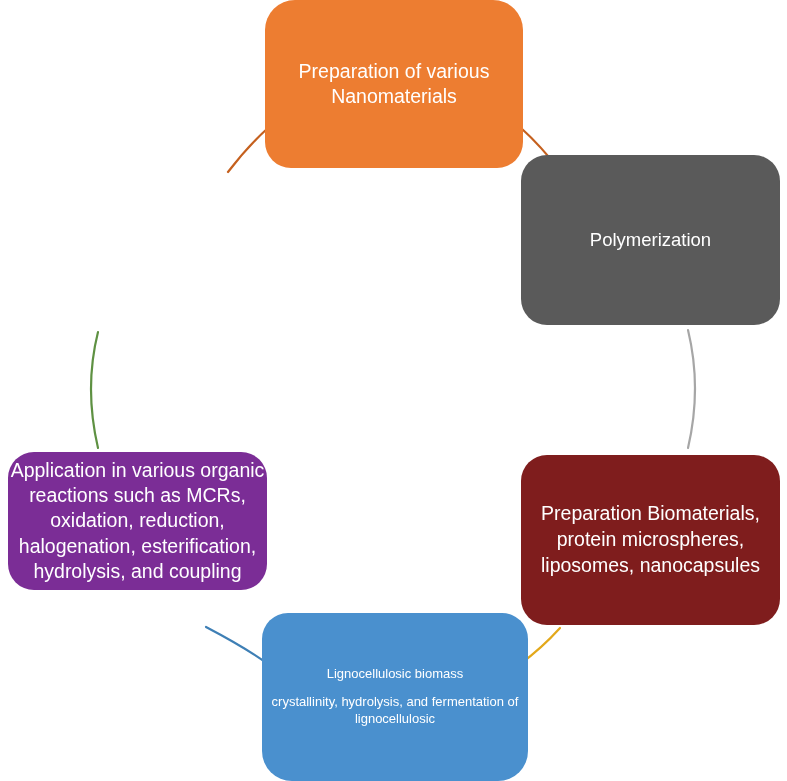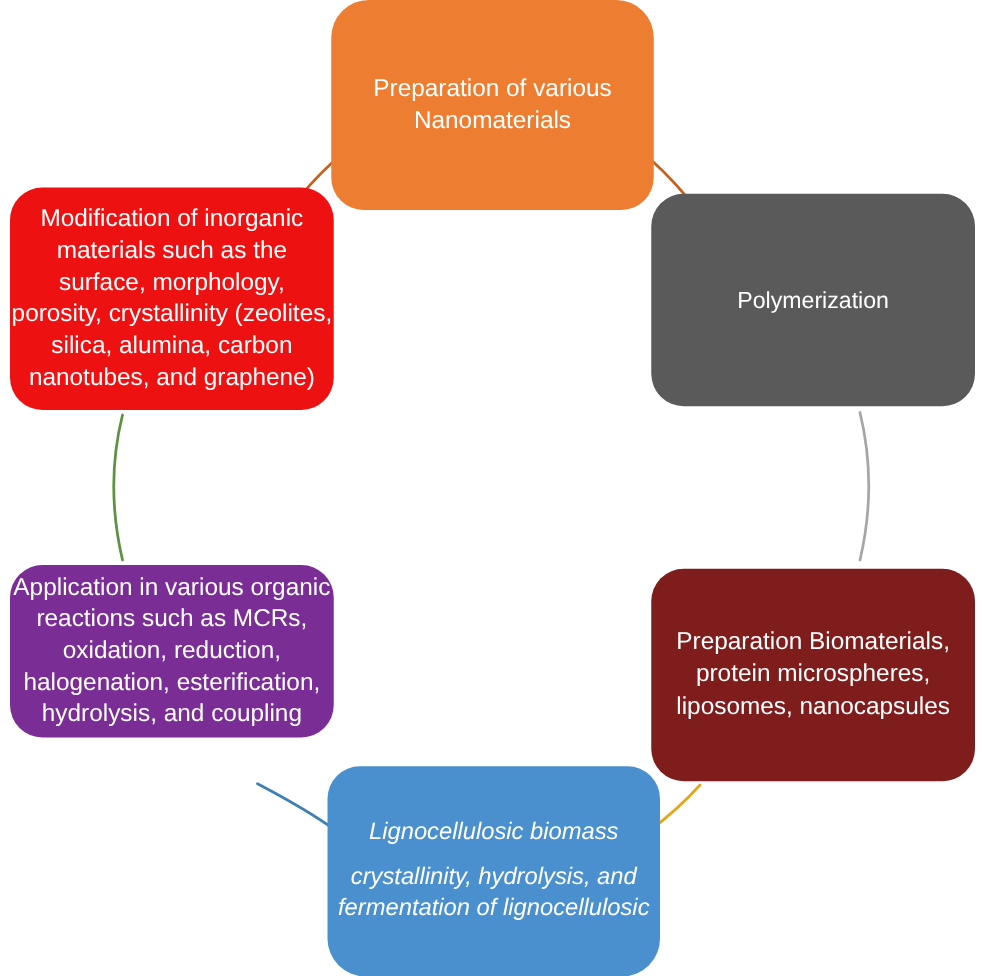--- a/index.html
+++ b/index.html
@@ -60,25 +60,24 @@
   }
   #node-biomaterials {
     left: 521px; top: 455px; width: 259px; height: 170px;
     background: #FFC000;
     font-size: 19.5px;
     line-height: 1.32;
   }
   #node-lignocellulosic {
     left: 262px; top: 613px; width: 266px; height: 168px;
     background: #4A90CE;
-    font-size: 19px;
+    font-size: 13px;
     line-height: 1.30;
     border-bottom-left-radius: 30px;
     border-bottom-right-radius: 30px;
-    font-style: italic;
   }
   #node-application {
     left: 8px; top: 452px; width: 259px; height: 138px;
     background: #7B2D96;
     font-size: 19.5px;
     line-height: 1.30;
   }
   #node-modification {
     left: 8px; top: 150px; width: 259px; height: 178px;
     background: #EE1111;
@@ -114,17 +113,14 @@
 
   <div class="node" id="node-lignocellulosic" style="background: rgb(74, 144, 206);">
     <p>Lignocellulosic biomass</p>
     <p>crystallinity, hydrolysis, and fermentation of lignocellulosic</p>
   </div>
 
   <div class="node" id="node-application" style="background: rgb(123, 45, 150);">
     <p>Application in various organic reactions such as MCRs, oxidation, reduction, halogenation, esterification, hydrolysis, and coupling</p>
   </div>
 
-  <div class="node" id="node-modification" style="background: rgb(238, 17, 17);">
-    <p>Modification of inorganic materials such as the surface, morphology, porosity, crystallinity (zeolites, silica, alumina, carbon nanotubes, and graphene)</p>
-  </div>
 
 </div>
 
 </body></html>

